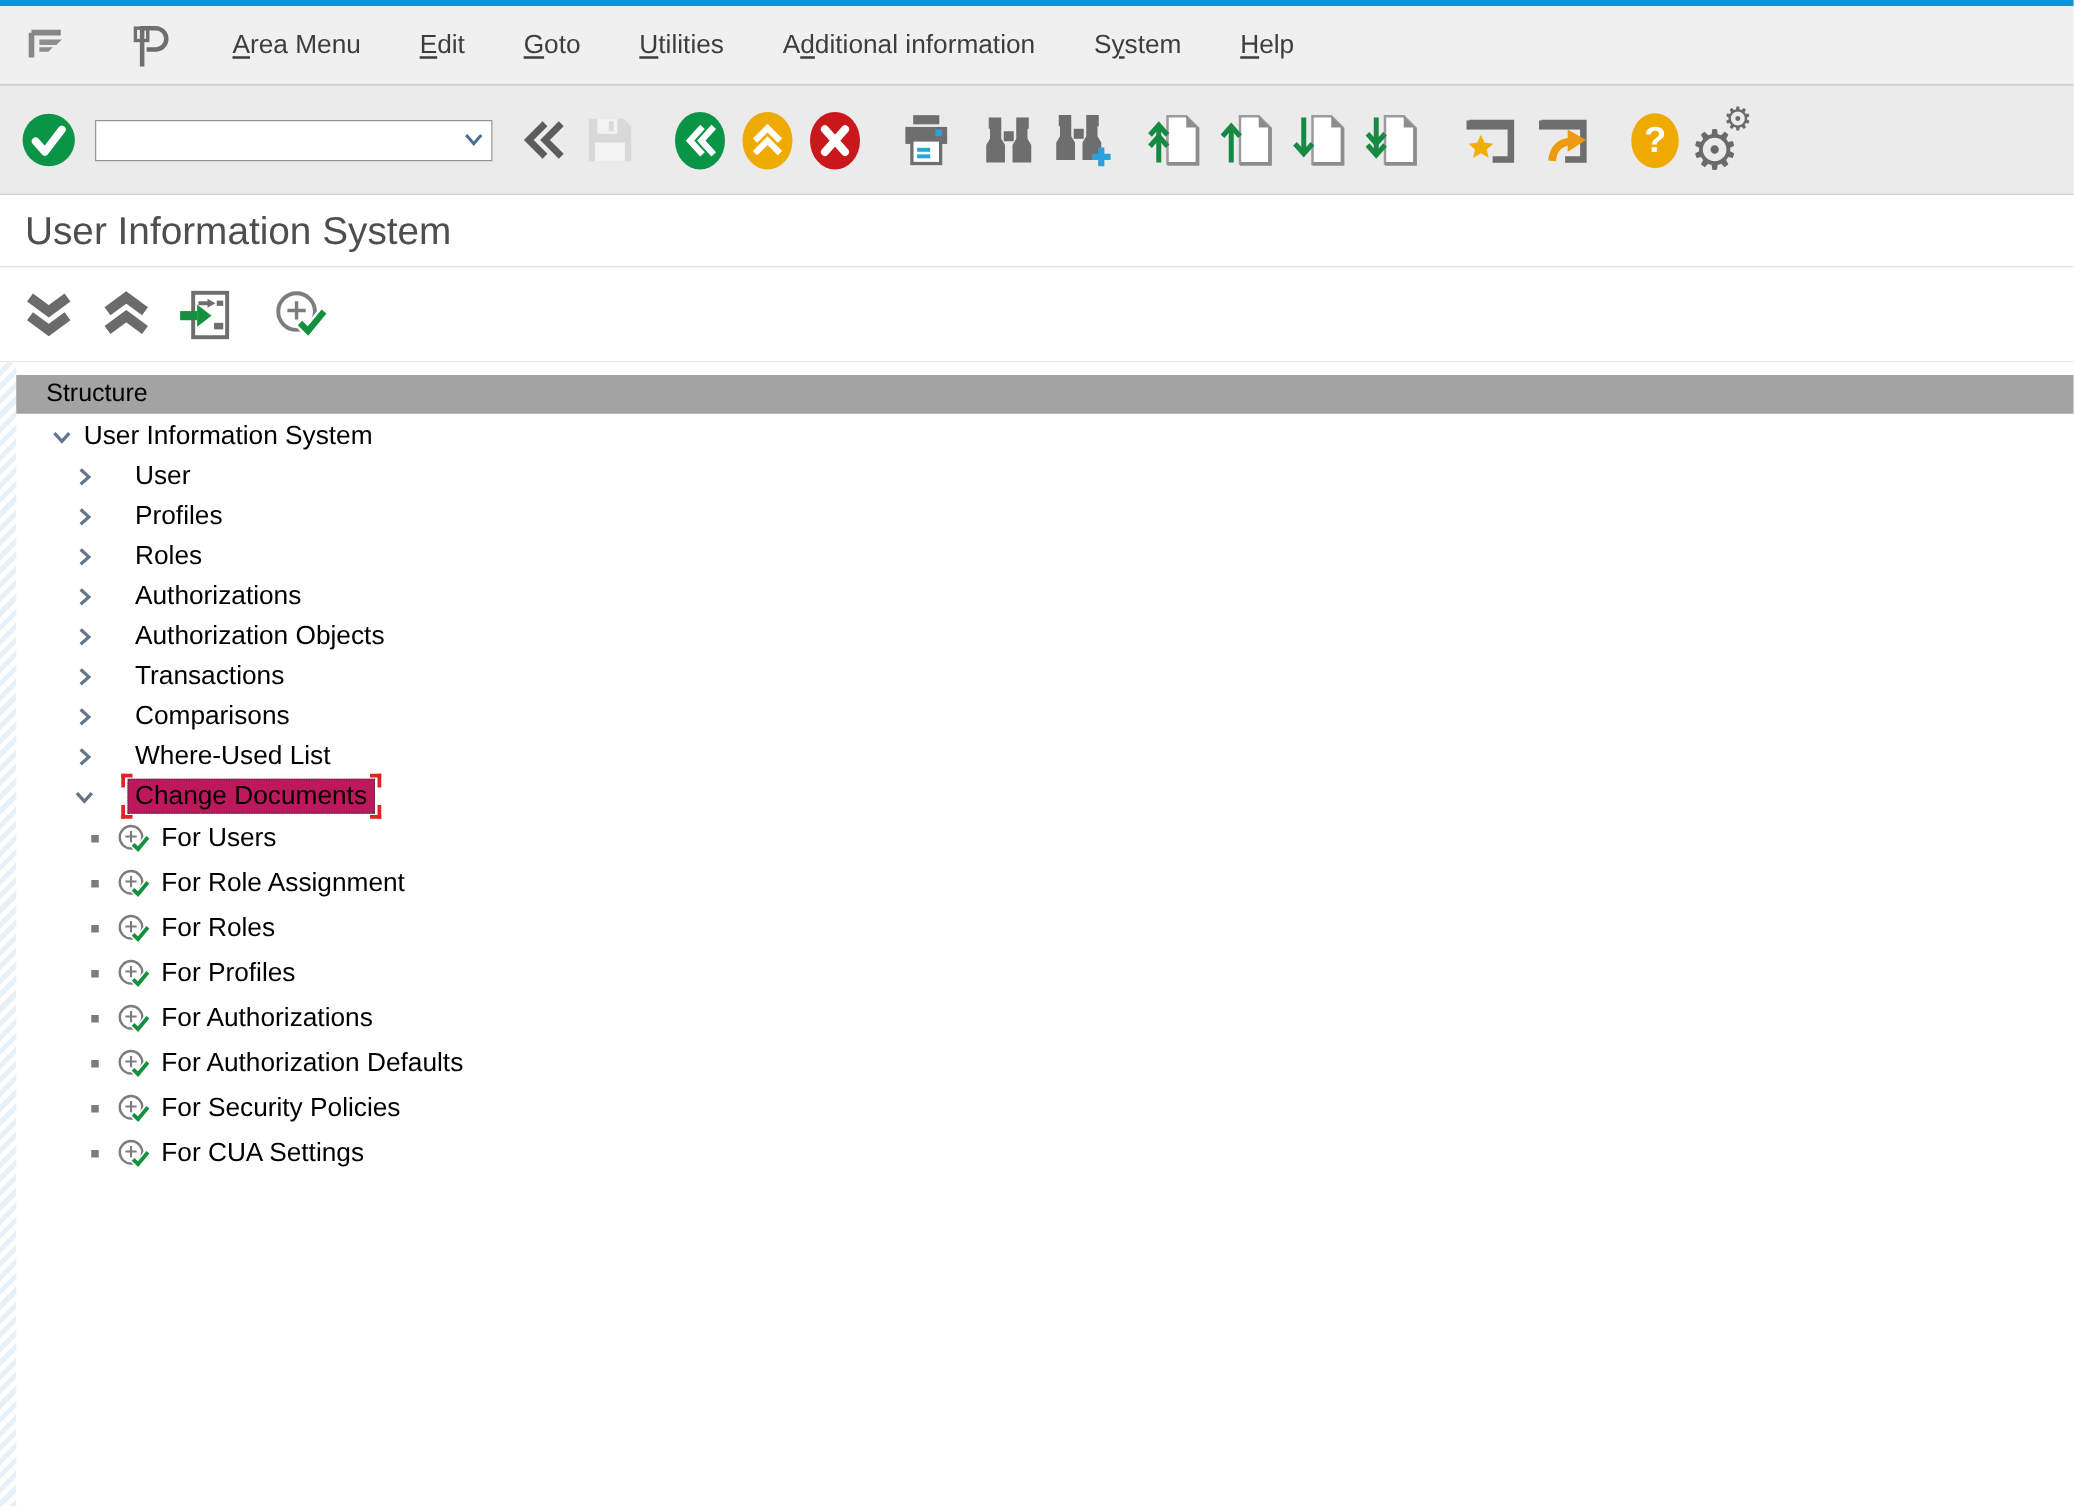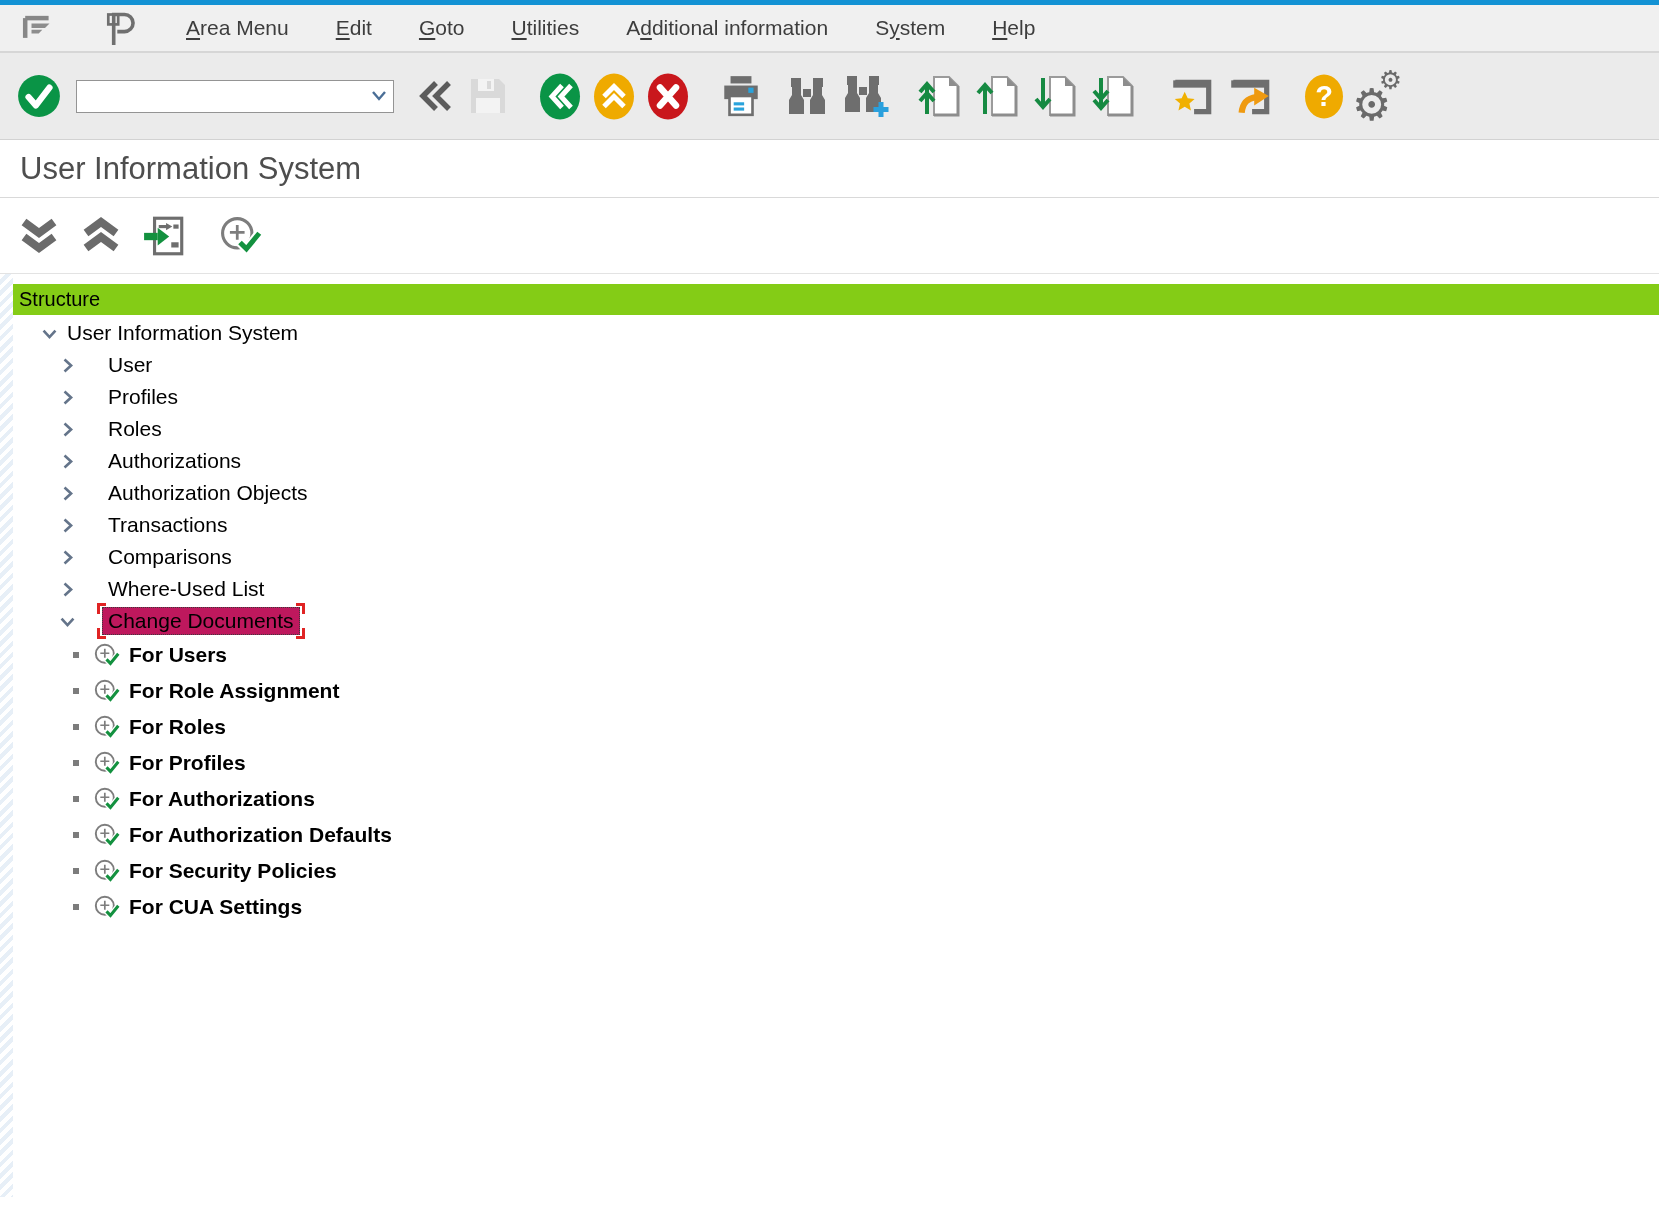--- a/index.html
+++ b/index.html
@@ -2,21 +2,21 @@
 <html><head>
 <meta charset="utf-8">
 <style>
   html,body{margin:0;padding:0;width:1659px;height:1205px;overflow:hidden;
     font-family:"Liberation Sans",sans-serif;background:#fff;}
   *{box-sizing:border-box;}
 
   .topline{height:5px;background:#1392d4;}
 
   
-  .menubar{height:48px;background:#f0f0f0;display:flex;align-items:center;
+  .menubar{height:64px;background:#f0f0f0;display:flex;align-items:center;
     padding-left:14px;border-bottom:2px solid #d6d6d6;}
   .sysicon{width:44px;height:40px;margin-right:42px;display:flex;align-items:center;justify-content:center;}
   .saplogo{width:40px;height:44px;margin-right:46px;display:flex;align-items:center;justify-content:center;}
   .menu-items{display:flex;align-items:center;gap:47px;}
   .menu-item{font-size:21px;color:#3d3d3d;white-space:pre;cursor:default;}
   .menu-item .mn{text-decoration:underline;text-underline-offset:3px;}
 
   
   .toolbar{height:87px;background:#ebebeb;display:flex;align-items:center;
     padding-left:16px;border-bottom:1px solid #d2d2d2;}
@@ -40,26 +40,26 @@
   
   .apptoolbar{height:76px;background:#fff;display:flex;align-items:center;
     padding-left:18px;gap:20px;border-bottom:1px solid #e3e3e3;}
   .apptoolbar .tb{cursor:pointer;}
   .apptoolbar .exec-gap{margin-left:10px;}
 
   
   .content{display:flex;height:923px;background:#fff;}
   .stripe{width:13px;background:repeating-linear-gradient(135deg,#ffffff 0 4px,#e7eff7 4px 8px);}
   .main{flex:1;padding-top:10px;}
-  .structure-header{height:31px;background:#84cc16;display:flex;align-items:center;
-    padding-left:6px;font-size:20px;color:#000;margin-bottom:2px;}
+  .structure-header{height:31px;background:#a3a3a3;display:flex;align-items:center;
+    padding-left:24px;font-size:20px;color:#000;margin-bottom:2px;}
   .tree-row{display:flex;align-items:center;height:32px;cursor:default;}
   .tree-row.lvl0{padding-left:24px;}
   .tree-row.lvl1{padding-left:42px;gap:23px;}
-  .tree-row.lvl2{padding-left:60px;height:36px;font-weight:bold;}
+  .tree-row.lvl2{padding-left:60px;height:36px;}
   .twisty{width:24px;display:flex;align-items:center;justify-content:center;margin-right:6px;cursor:pointer;}
   .bullet-wrap{width:16px;display:flex;align-items:center;justify-content:flex-start;margin-right:4px;}
   .bullet{width:6px;height:6px;background:#7c7c7c;}
   .exec-wrap{display:flex;align-items:center;margin-right:9px;}
   .tree-label{font-size:21px;color:#000;white-space:pre;}
   .sel-wrap{position:relative;display:inline-block;background:#be185d;
     border:1px dotted #3c3c3c;padding:1px 5px;margin-left:-6px;}
   .cnr{position:absolute;width:9px;height:11px;}
   .cnr.tl{left:-6px;top:-5px;border-left:3px solid #e02424;border-top:3px solid #e02424;}
   .cnr.tr{right:-6px;top:-5px;border-right:3px solid #e02424;border-top:3px solid #e02424;}

